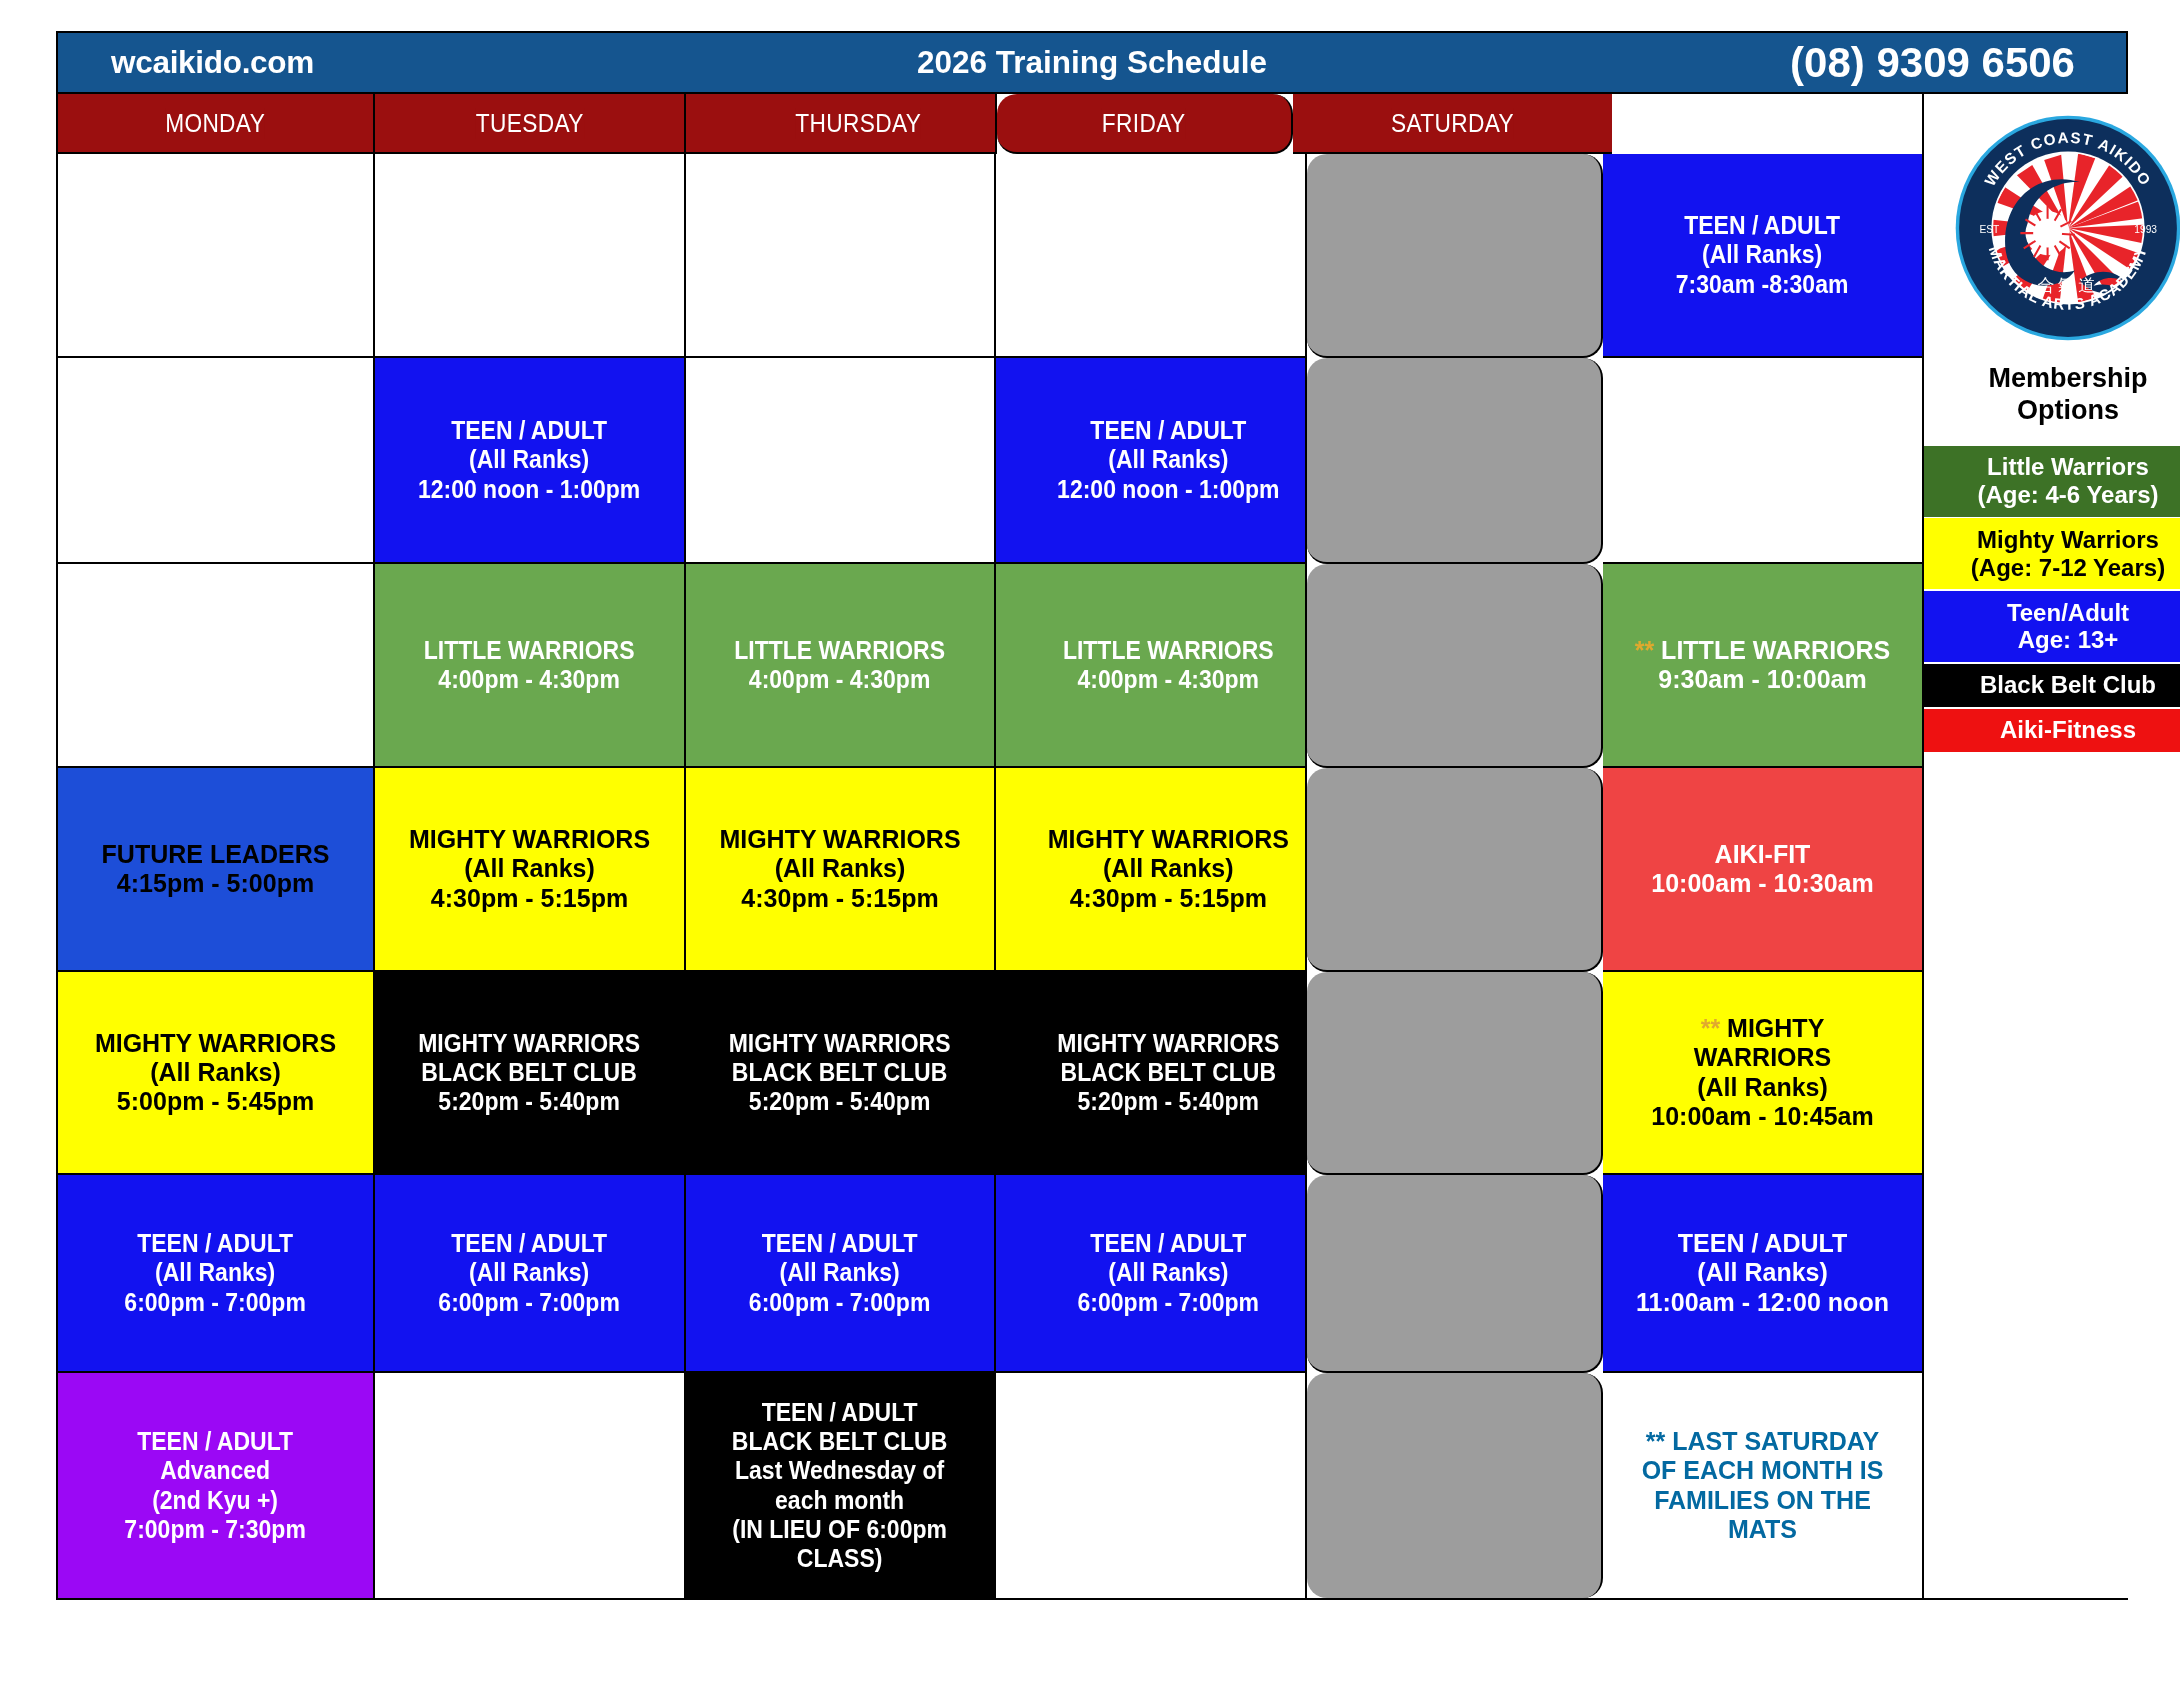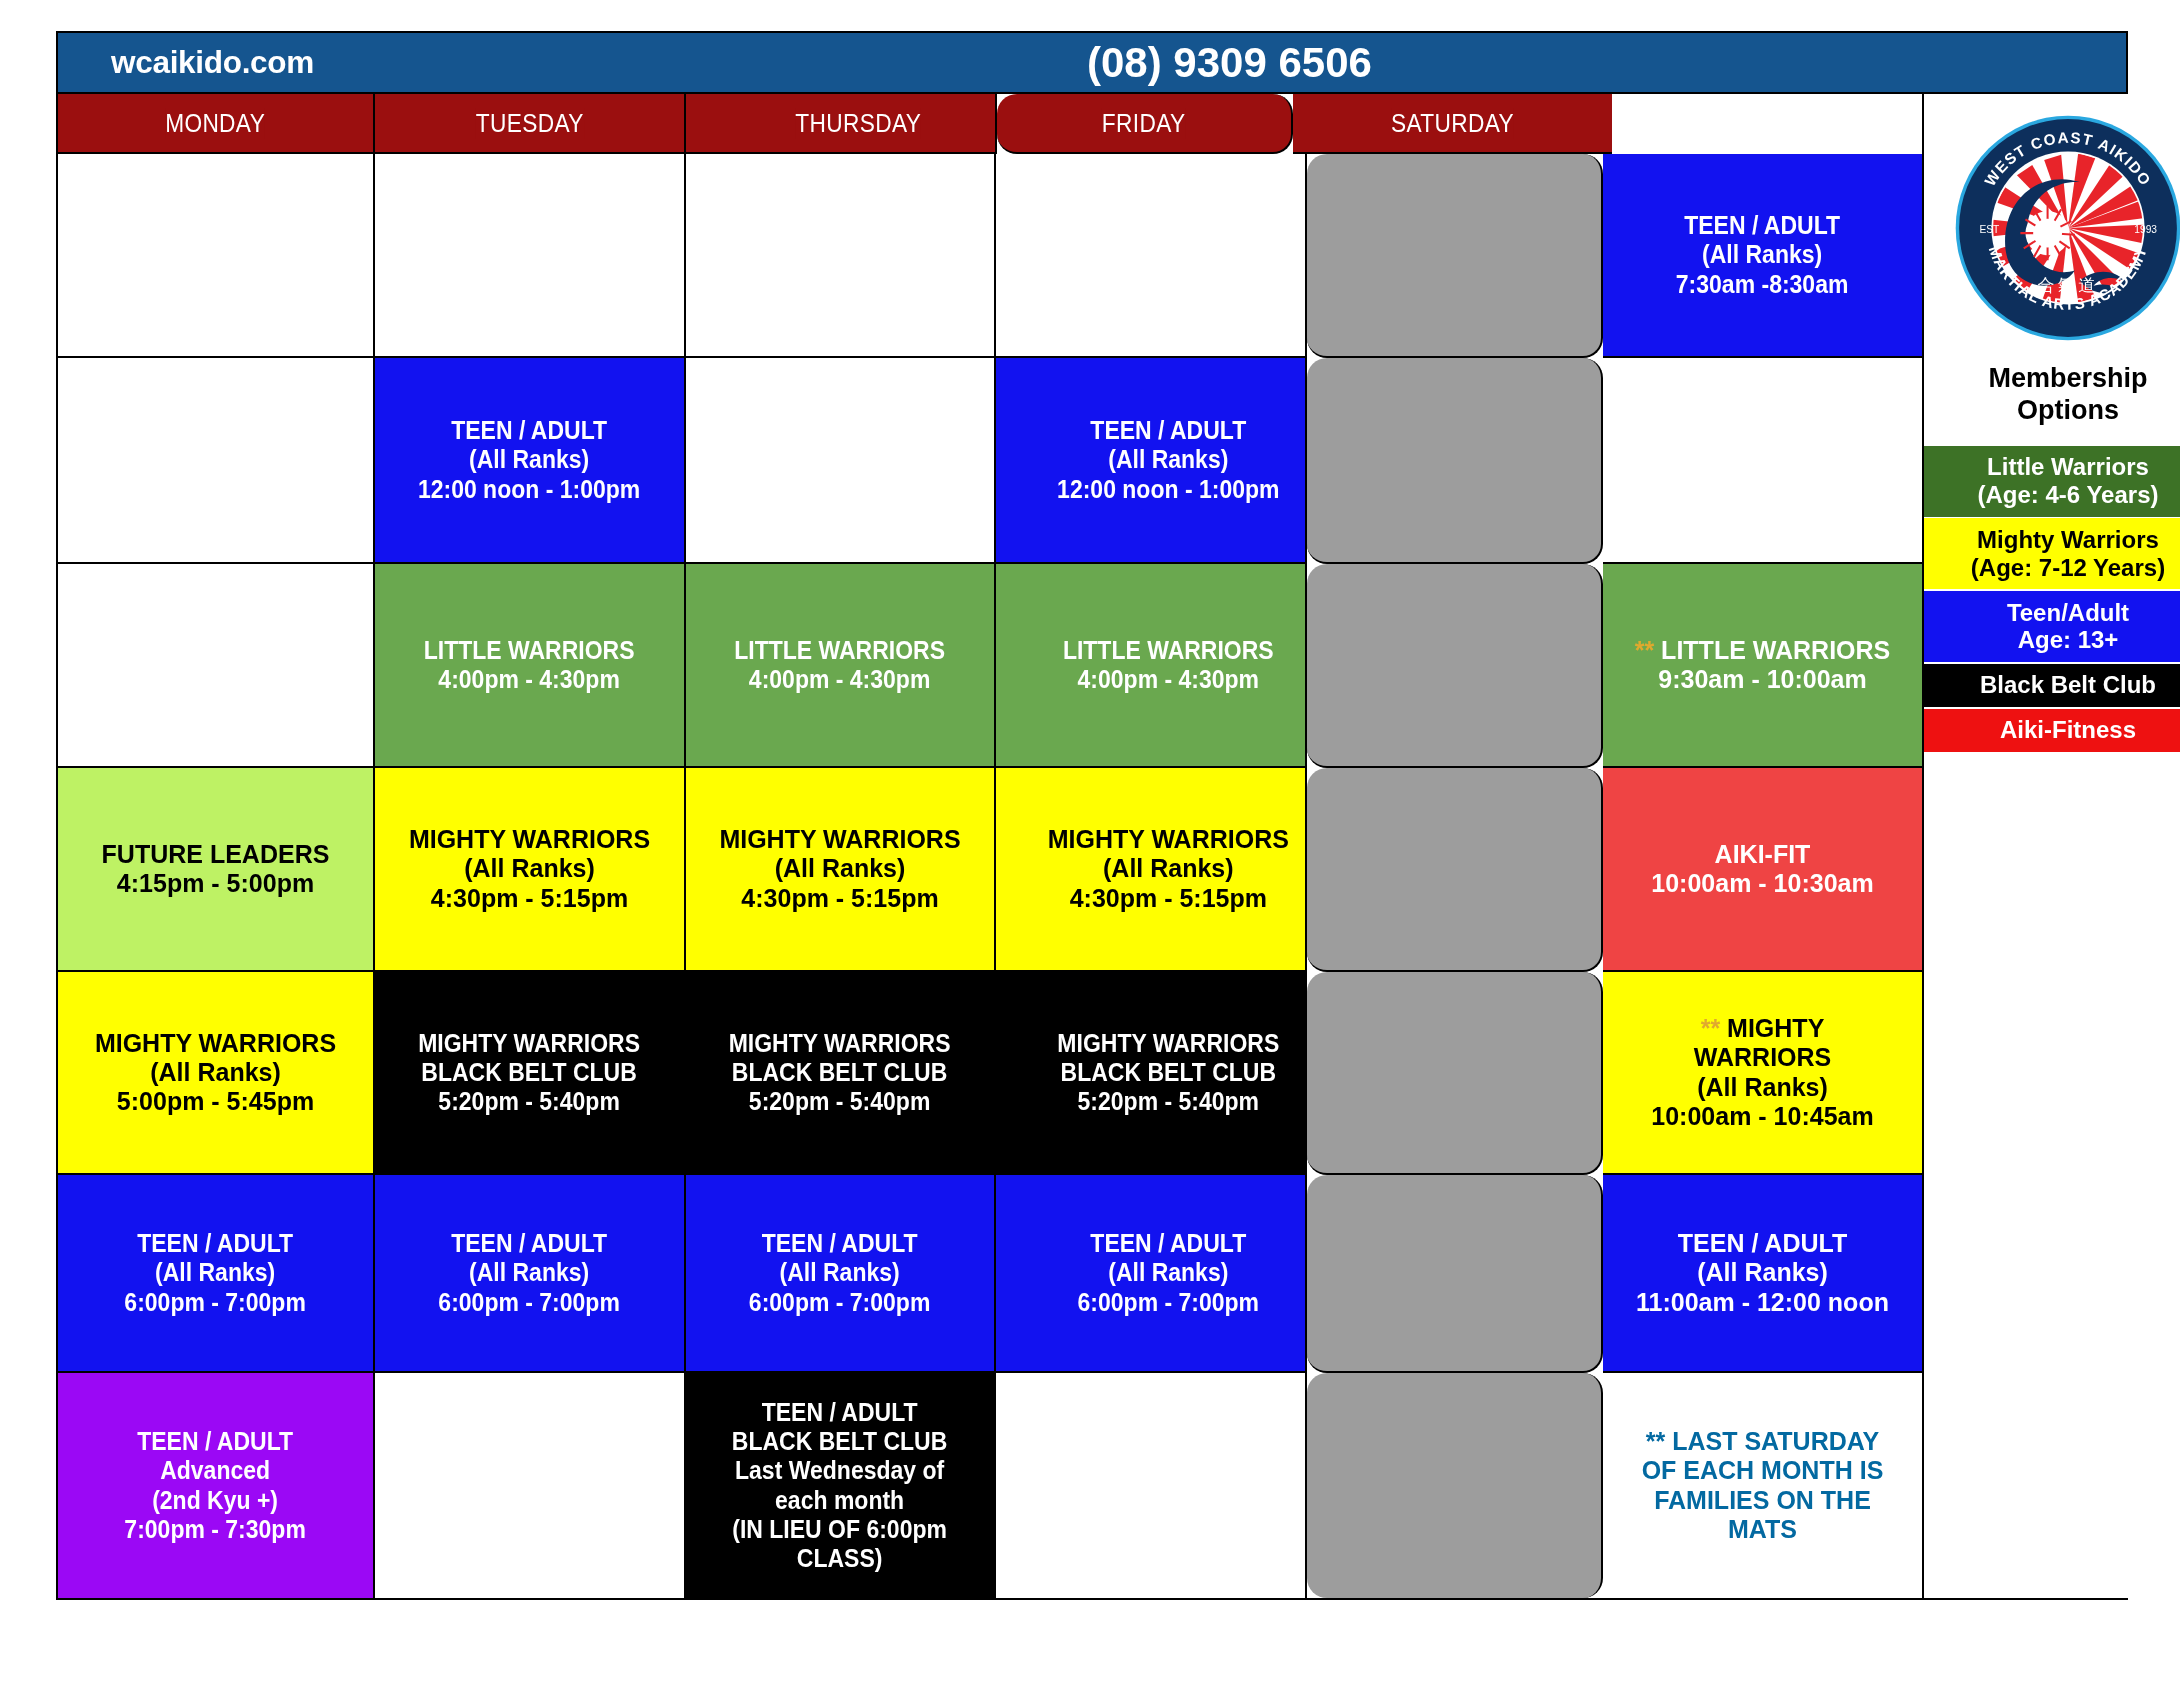--- a/index.html
+++ b/index.html
@@ -127,21 +127,21 @@
     border-bottom:2.6px solid #000;
   }
 
   
   .bg-blue{   background:#1212f0; color:#ffffff; }
   .bg-green{  background:#6aa84f; color:#ffffff; }
   .bg-yellow{ background:#ffff00; color:#000000; }
   .bg-black{  background:#000000; color:#ffffff; }
   .bg-red{    background:#ef4444; color:#ffffff; }
   .bg-gray{   background:#9d9d9d; color:#000000; }
-  .bg-amber{  background:#bef264; color:#000000; }
+  .bg-amber{  background:#1d4ed8; color:#000000; }
   .bg-purple{ background:#9b08f5; color:#ffffff; }
   .bg-white{  background:#ffffff; color:#000000; }
 
   .cell-txt{
     line-height:1.17;
     font-weight:bold;
     font-size:25px;
     white-space:pre-line;
     display:block;
     width:100%;
@@ -199,20 +199,21 @@
   .lg-red{    background:#ee1111; color:#ffffff; }
 </style>
 </head>
 <body>
 
 <div class="page">
   <div class="sheet">
 
     <div class="header">
       <div class="hdr-left">wcaikido.com</div>
+      <div class="hdr-center">2026 Training Schedule</div>
       <div class="hdr-right">(08) 9309 6506</div>
     </div>
 
     <div class="body">
 
       <div class="grid">
 
         <div class="row daynames">
           <div class="cell dayhead-wrap c-mon">
               <span class="dayhead">MONDAY</span>

